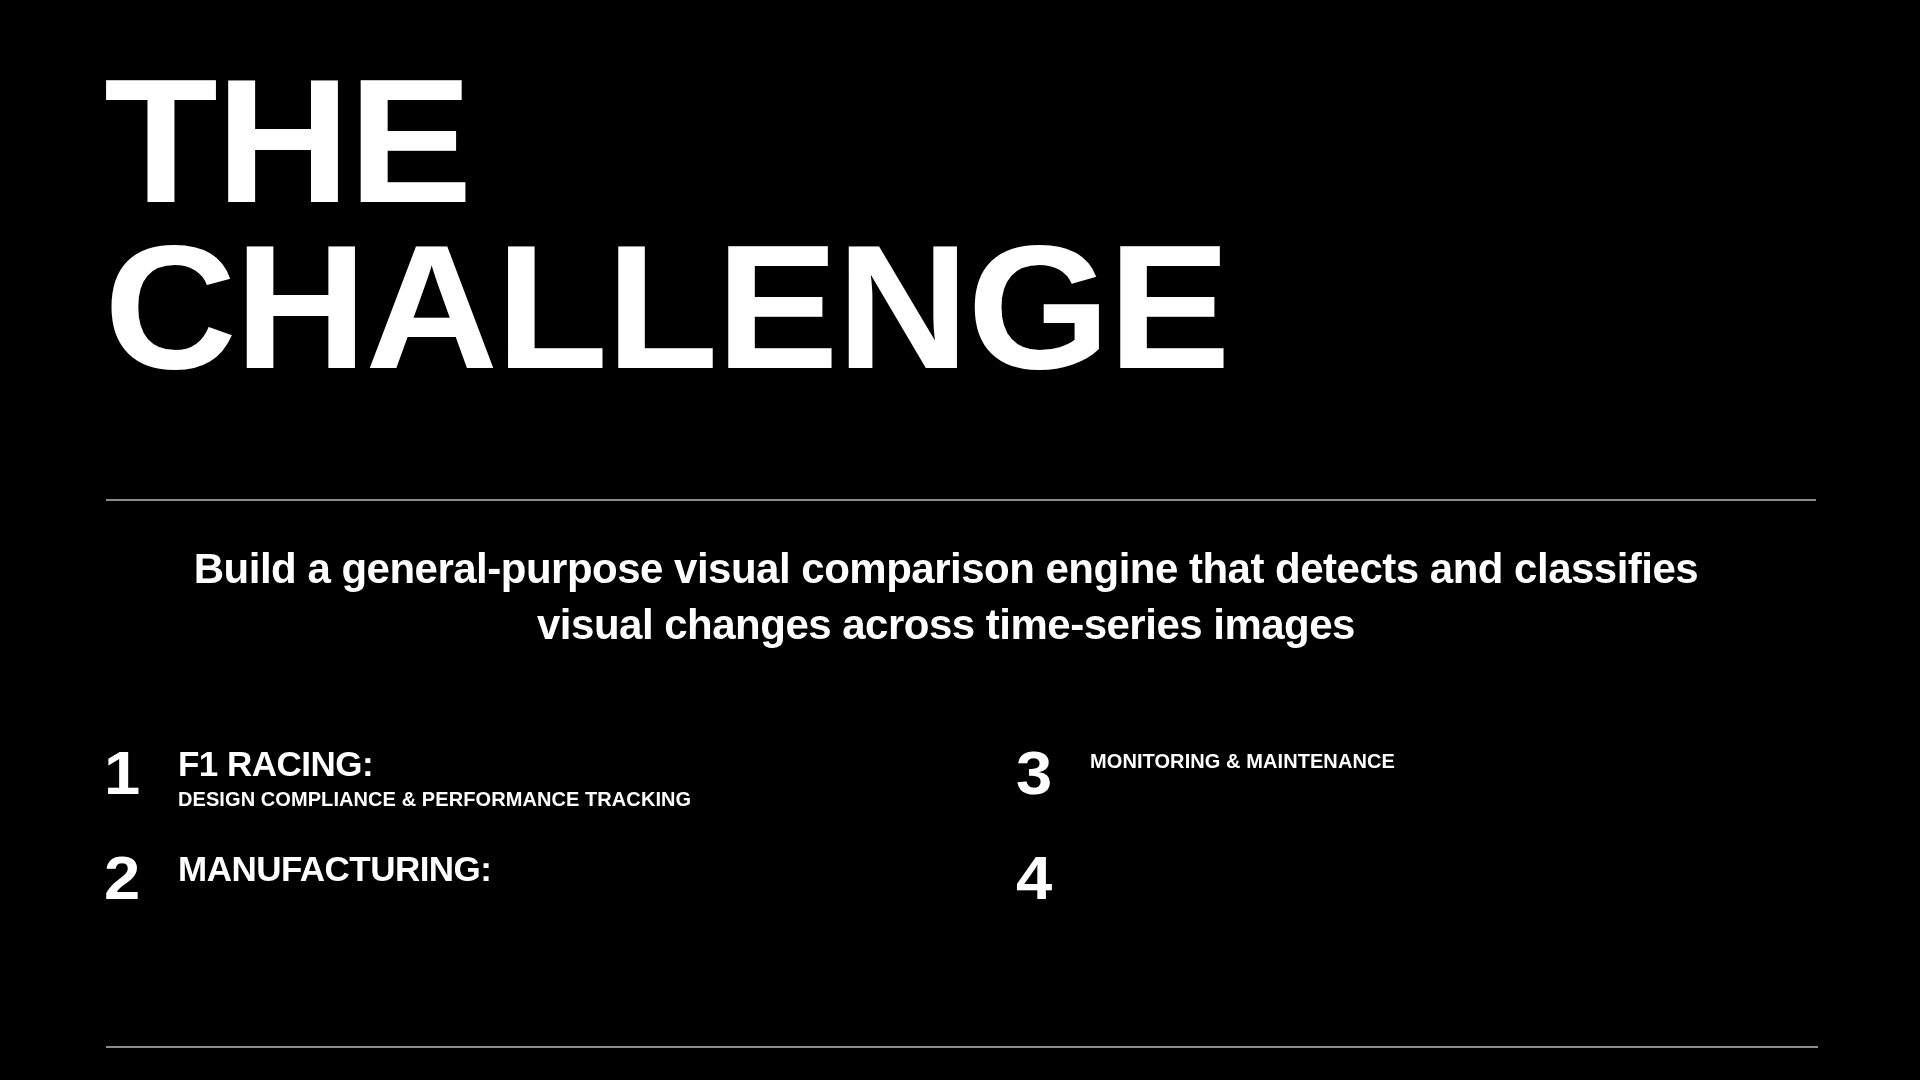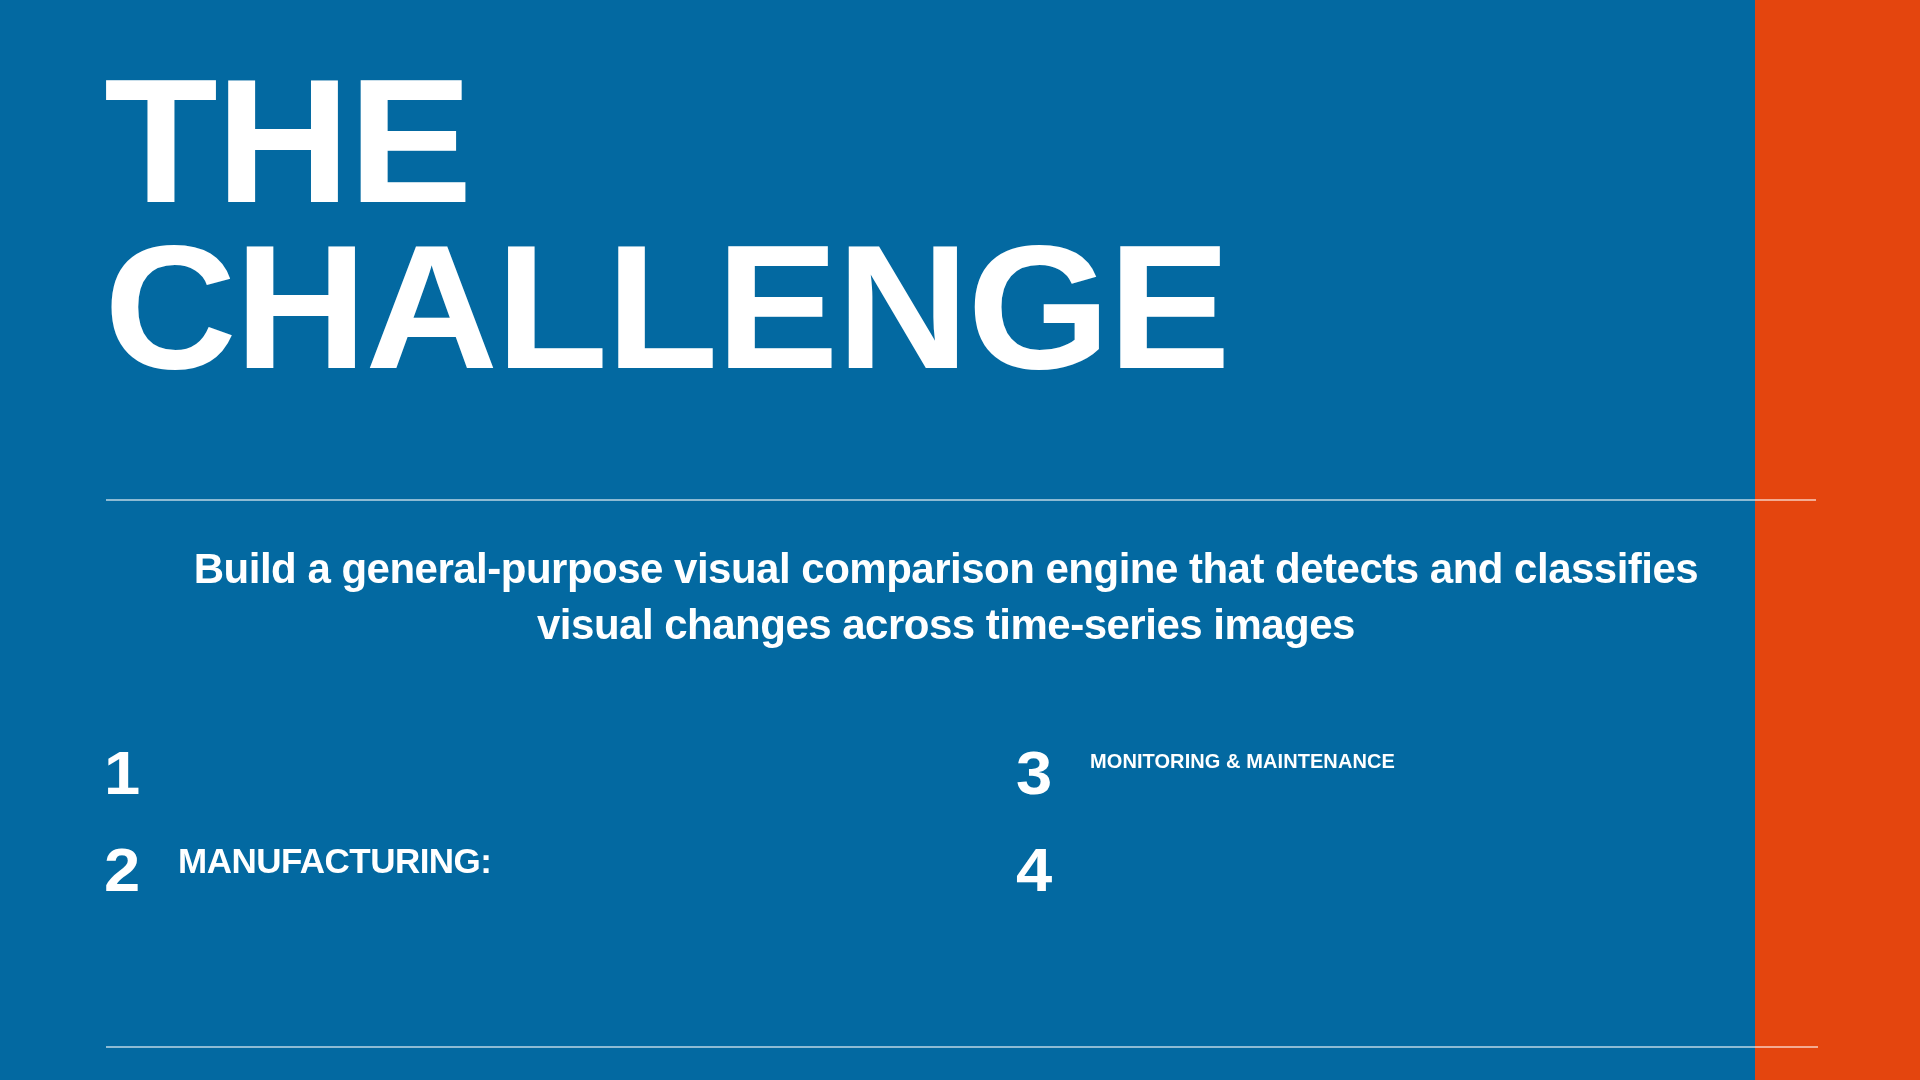--- a/index.html
+++ b/index.html
@@ -11,23 +11,23 @@
   }
 
   body {
     background: #E4450E;
     font-family: "Liberation Sans", sans-serif;
     -webkit-font-smoothing: antialiased;
   }
 
   .slide {
     position: relative;
-    width: 1755px;
+    width: 1920px;
     height: 1080px;
-    background: #0369a1;
+    background: #000000;
   }
 
   
   .headline {
     position: absolute;
     left: 104px;
     top: 68px;
     width: 1720px;
   }
 
@@ -167,20 +167,24 @@
   </div>
 
   <div class="divider divider-top"></div>
 
   <div class="subtitle">Build a general-purpose visual comparison engine that detects and classifies visual changes across time-series images</div>
 
   <div class="items">
 
     <div class="item">
       <span class="item-number">1</span>
+      <span class="item-body">
+        <span class="item-title">F1 RACING:</span>
+        <span class="item-subtitle">DESIGN COMPLIANCE &amp; PERFORMANCE TRACKING</span>
+      </span>
     </div>
 
     <div class="item col-right">
       <span class="item-number">3</span>
       <span class="item-body">
         <span class="item-subtitle">MONITORING &amp; MAINTENANCE</span>
       </span>
     </div>
 
     <div class="item">

